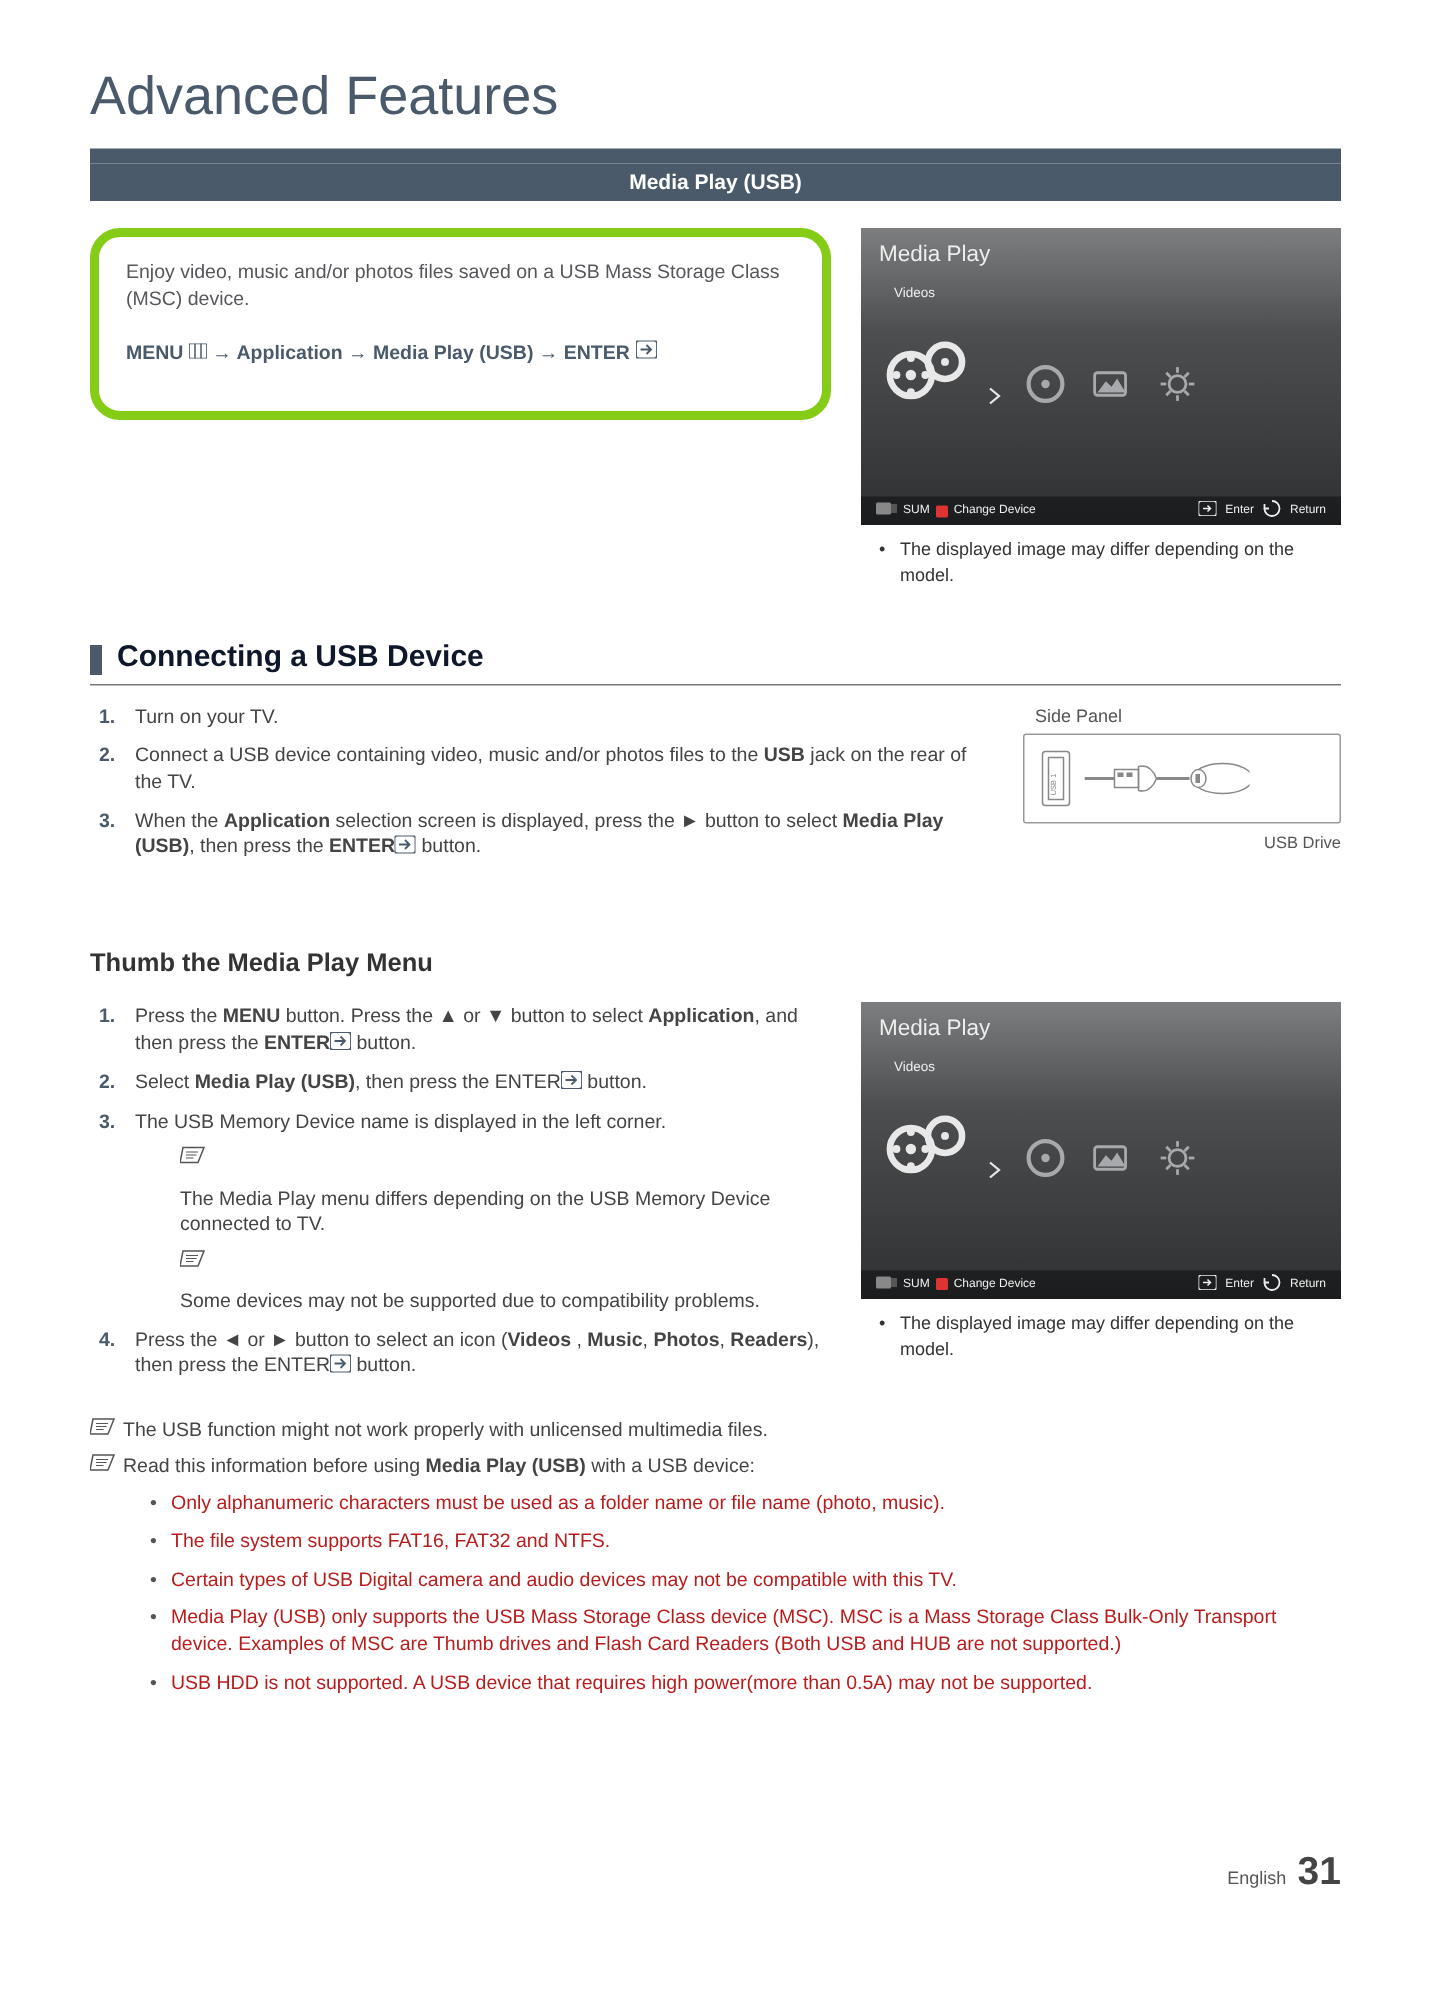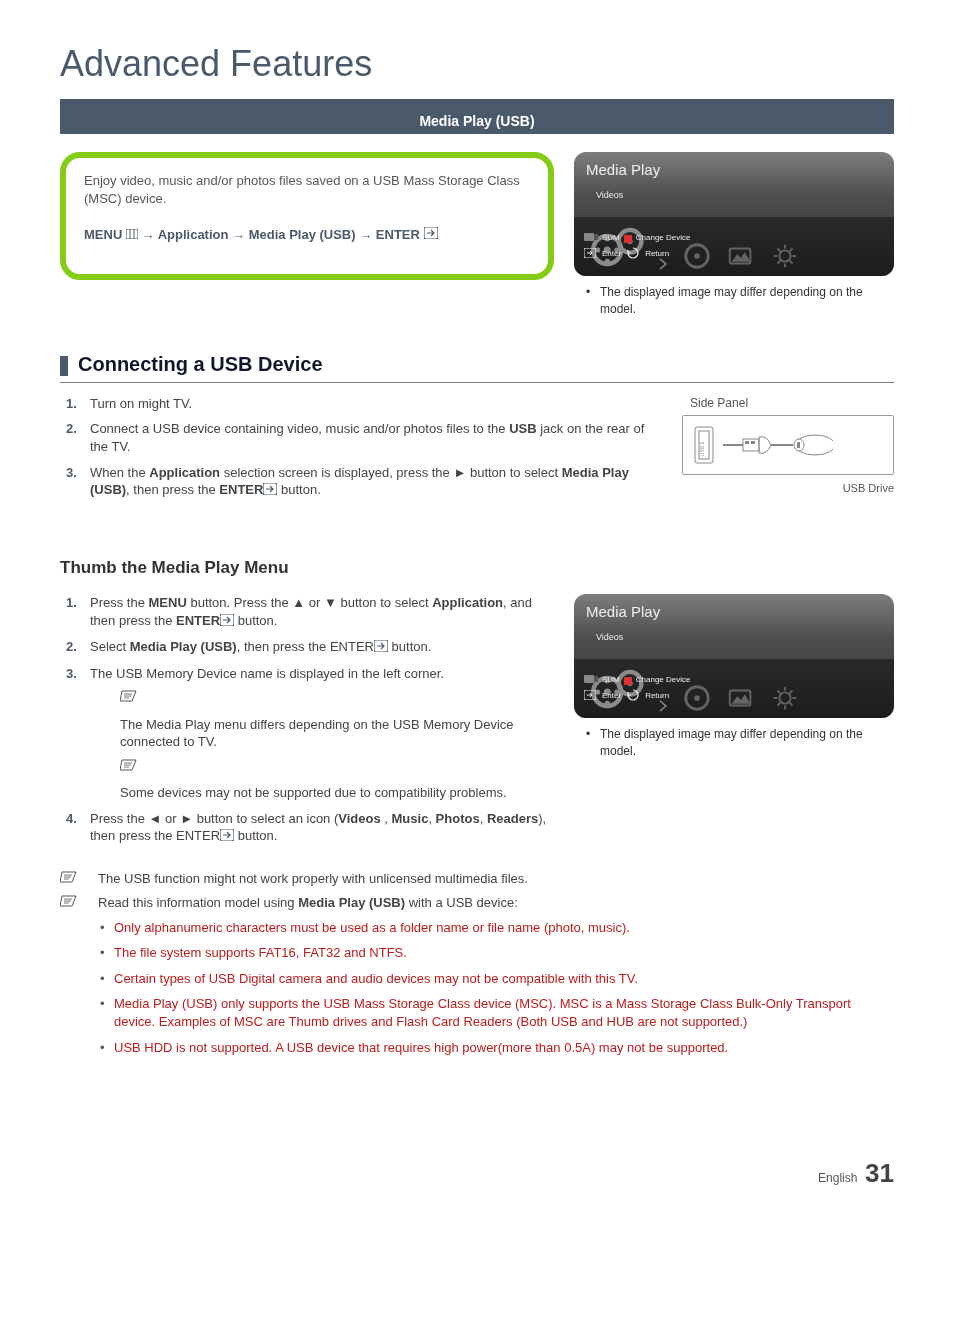--- a/index.html
+++ b/index.html
@@ -52,25 +52,25 @@
     font-size: 13px;
   }
   .enter-icon {
     display: inline-block;
     vertical-align: middle;
   }
   .media-play-widget {
     width: 320px;
   }
   .mp-card {
-    border-radius: 12px;
+    border-radius: 0;
     overflow: hidden;
     background: linear-gradient(#7c7e80 0%, #4c4e50 35%, #2e3032 100%);
     color: #fff;
-    height: 124px;
+    height: 198px;
     position: relative;
   }
   .mp-card-title {
     padding: 8px 12px;
     font-size: 15px;
     color: #eee;
   }
   .mp-icons-row {
     display: flex;
     gap: 14px;
@@ -86,22 +86,21 @@
     margin-bottom: 4px;
   }
   .mp-footer {
     position: absolute;
     left: 0; right: 0; bottom: 0;
     background: rgba(0,0,0,0.4);
     font-size: 8px;
     color: #eee;
     display: flex;
     justify-content: space-between;
-    padding: 14px 10px;
-    flex-direction: column;
+    padding: 2px 10px;
   }
   .mp-footer-left { display: flex; align-items: center; gap: 4px; }
   .mp-footer-right { display: flex; align-items: center; gap: 6px; }
   .swatch-red { display:inline-block; width:8px; height:8px; background:#d33; border-radius:1px; }
   .caption-note {
     font-size: 12px;
     color: #333;
     margin-top: 8px;
     padding-left: 26px;
     position: relative;
@@ -193,21 +192,21 @@
     font-size: 11px;
     color: #555;
     text-align: right;
     margin-top: 6px;
   }
   .global-notes {
     margin-top: 16px;
   }
   .global-notes .gn-row {
     display: flex;
-    gap: 20px;
+    gap: 4px;
     align-items: flex-start;
     margin-bottom: 6px;
     font-size: 13px;
     color: #444;
   }
   ul.dashlist {
     list-style: none;
     padding-left: 40px;
     margin-top: 4px;
   }
@@ -359,21 +358,21 @@
   </div>
 </div>
 
 <div class="subhead-row">
   <div class="marker"></div>
   <h2>Connecting a USB Device</h2>
 </div>
 
 <div class="two-col">
   <ol class="steps" style="flex:1">
-    <li>Turn on might TV.</li>
+    <li>Turn on your TV.</li>
     <li>
       Connect a USB device containing video, music and/or photos files to the <span class="bold">USB</span> jack on the rear of the TV.
     </li>
     <li>
       When the <span class="bold">Application</span> selection screen is displayed, press the ► button to select <span class="bold">Media Play (USB)</span>, then press the <span class="bold">ENTER</span><span class="enter-icon"><svg width="14" height="12">
             <use href="#enter-glyph"></use>
           </svg></span> button.
     </li>
   </ol>
   <div class="side-panel-fig">
@@ -518,21 +517,21 @@
     <span class="note-icon"><svg width="18" height="14">
           <use href="#note-glyph"></use>
         </svg></span>
     <span>The USB function might not work properly with unlicensed multimedia files.</span>
   </div>
   <div class="gn-row">
     <span class="note-icon"><svg width="18" height="14">
           <use href="#note-glyph"></use>
         </svg></span>
     <span>
-      <span>Read this information model using </span><span class="bold">Media Play (USB)</span><span> with a USB device:</span>
+      <span>Read this information before using </span><span class="bold">Media Play (USB)</span><span> with a USB device:</span>
     </span>
   </div>
   <ul class="dashlist">
     <li>Only alphanumeric characters must be used as a folder name or file name (photo, music).</li>
     <li>The file system supports FAT16, FAT32 and NTFS.</li>
     <li>Certain types of USB Digital camera and audio devices may not be compatible with this TV.</li>
     <li>Media Play (USB) only supports the USB Mass Storage Class device (MSC). MSC is a Mass Storage Class Bulk-Only Transport device. Examples of MSC are Thumb drives and Flash Card Readers (Both USB and HUB are not supported.)</li>
     <li>USB HDD is not supported. A USB device that requires high power(more than 0.5A) may not be supported.</li>
   </ul>
 </div>

